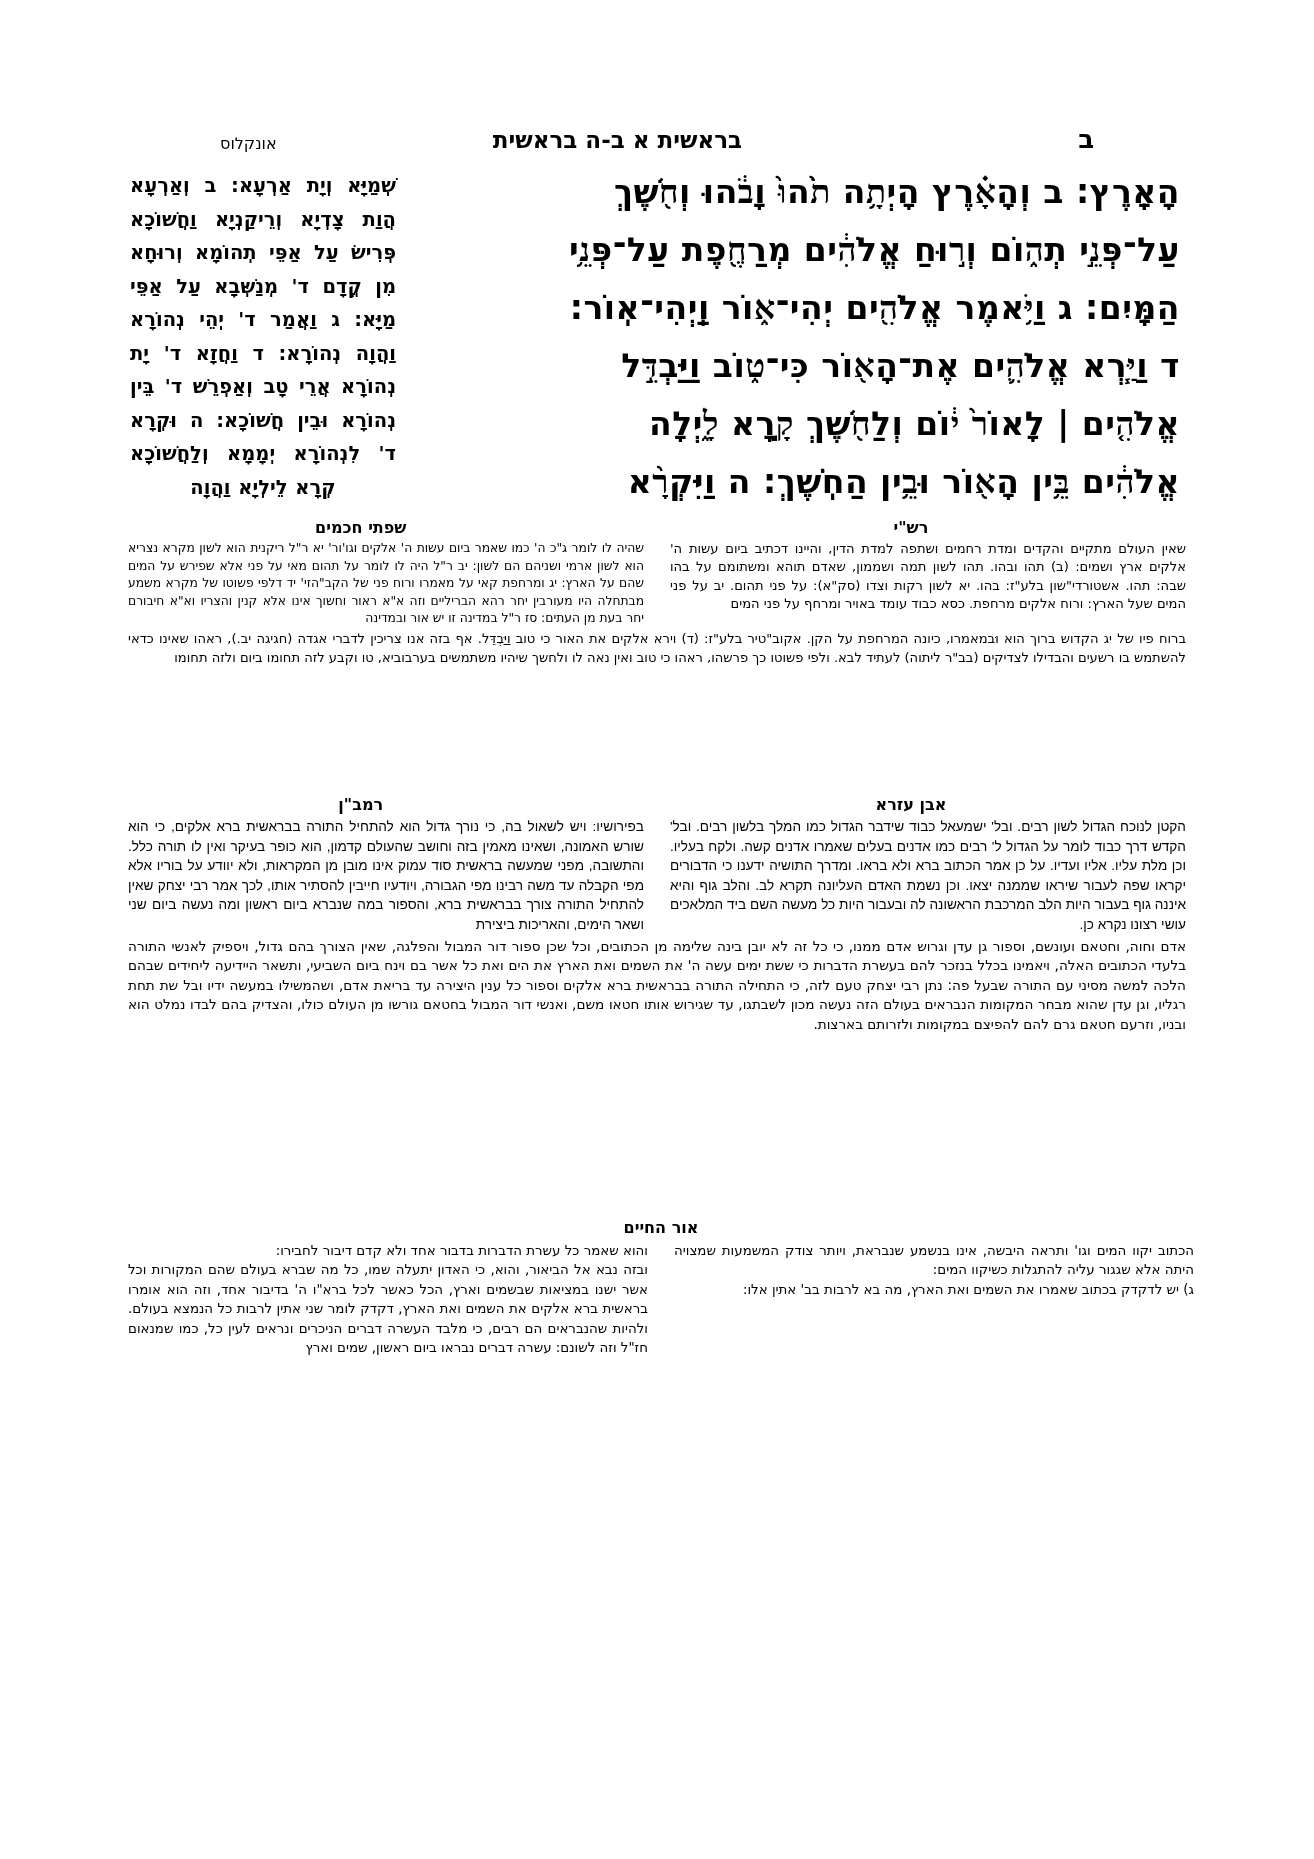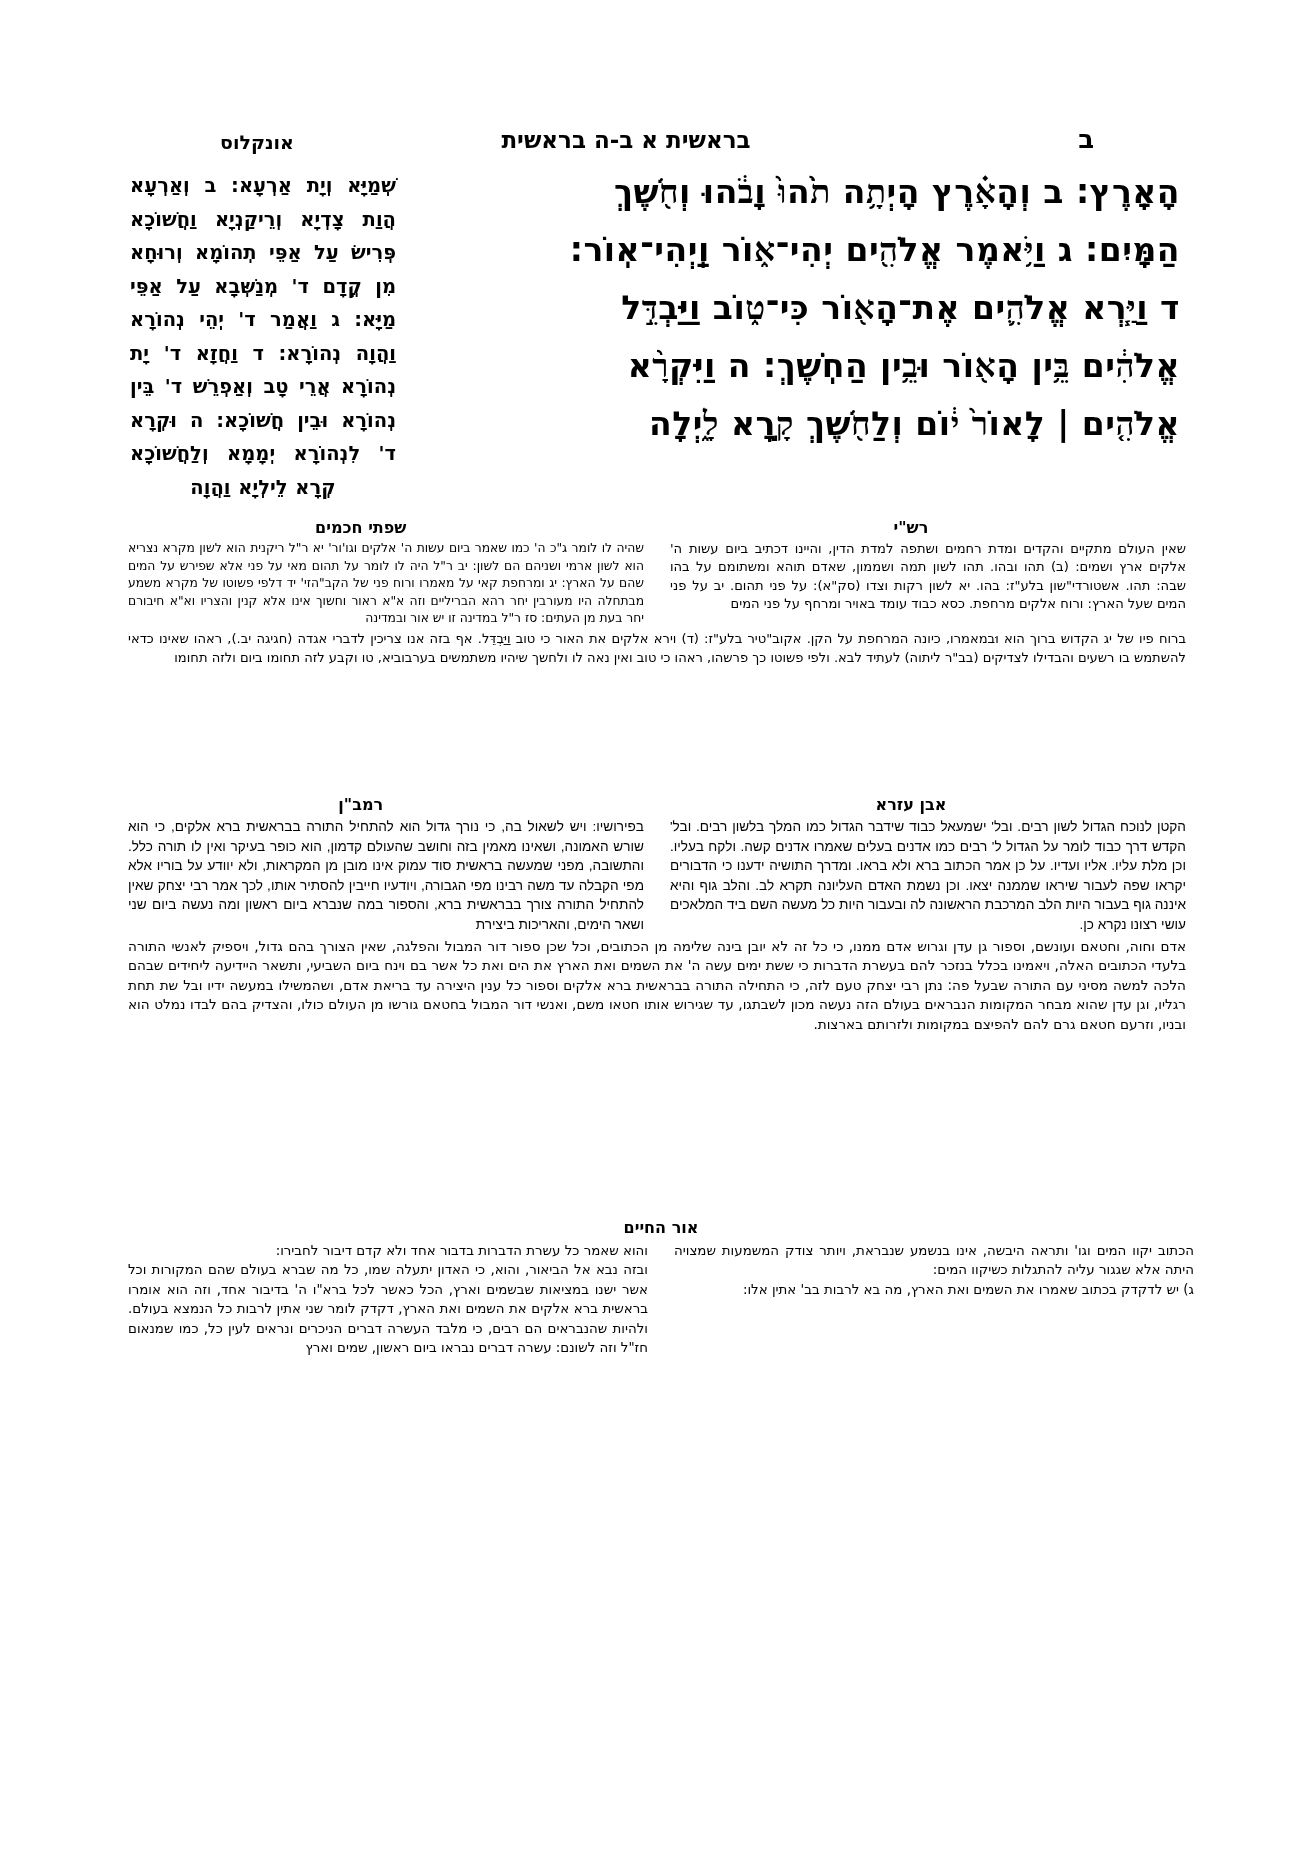--- a/index.html
+++ b/index.html
@@ -46,22 +46,22 @@
   }
   .hdr-center {
     font-family: "DejaVu Sans", "Liberation Serif", serif;
     font-weight: 700;
     font-size: 23px;
     line-height: 1;
     margin-right: 120px;
   }
   .hdr-commentary {
     font-family: "DejaVu Sans", "Liberation Serif", serif;
-    font-weight: 700;
-    font-size: 19px;
+    font-weight: 400;
+    font-size: 16px;
     line-height: 1;
     text-align: center;
   }
 
   
   .top-block {
     position: absolute;
     top: 163px;
     right: 128px;
     left: 128px;
@@ -217,24 +217,25 @@
   <div class="page-header">
     <div class="hdr-folio">ב</div>
     <div class="hdr-center">בראשית א ב‑ה בראשית</div>
     <div class="hdr-commentary">אונקלוס</div>
   </div>
 
   <div class="top-block">
 
     <div class="torah-col">
       <div class="torah-line justify">הָאָֽרֶץ: ב וְהָאָ֗רֶץ הָיְתָ֥ה תֹ֙הוּ֙ וָבֹ֔הוּ וְחֹ֖שֶׁךְ</div>
+      <div class="torah-line justify">עַל־פְּנֵ֣י תְה֑וֹם וְר֣וּחַ אֱלֹהִ֔ים מְרַחֶ֖פֶת עַל־פְּנֵ֥י</div>
       <div class="torah-line justify">הַמָּֽיִם: ג וַיֹּ֥אמֶר אֱלֹהִ֖ים יְהִי־א֑וֹר וַֽיְהִי־אֽוֹר:</div>
       <div class="torah-line justify">ד וַיַּ֧רְא אֱלֹהִ֛ים אֶת־הָא֖וֹר כִּי־ט֑וֹב וַיַּבְדֵּ֣ל</div>
+      <div class="torah-line justify">אֱלֹהִ֤ים | לָאוֹר֙ י֔וֹם וְלַחֹ֖שֶׁךְ קָ֣רָא לָ֑יְלָה</div>
       <div class="torah-line justify">אֱלֹהִ֔ים בֵּ֥ין הָא֖וֹר וּבֵ֥ין הַחֹֽשֶׁךְ: ה וַיִּקְרָ֨א</div>
-      <div class="torah-line justify">אֱלֹהִ֤ים | לָאוֹר֙ י֔וֹם וְלַחֹ֖שֶׁךְ קָ֣רָא לָ֑יְלָה</div>
     </div>
 
     <div class="targum-col">
       <div class="targum-text">שְׁמַיָּא וְיָת אַרְעָא: ב וְאַרְעָא הֲוַת צָדְיָא וְרֵיקַנְיָא וַחֲשׁוֹכָא פְּרִישׂ עַל אַפֵּי תְהוֹמָא וְרוּחָא מִן קֳדָם ד' מְנַשְּׁבָא עַל אַפֵּי מַיָּא: ג וַאֲמַר ד' יְהֵי נְהוֹרָא וַהֲוָה נְהוֹרָא: ד וַחֲזָא ד' יָת נְהוֹרָא אֲרֵי טָב וְאַפְרֵשׁ ד' בֵּין נְהוֹרָא וּבֵין חֲשׁוֹכָא: ה וּקְרָא ד' לִנְהוֹרָא יְמָמָא וְלַחֲשׁוֹכָא קְרָא לֵילְיָא וַהֲוָה</div>
     </div>
 
   </div>
 
   <div class="band-rashi">
     <div class="band-titles">

